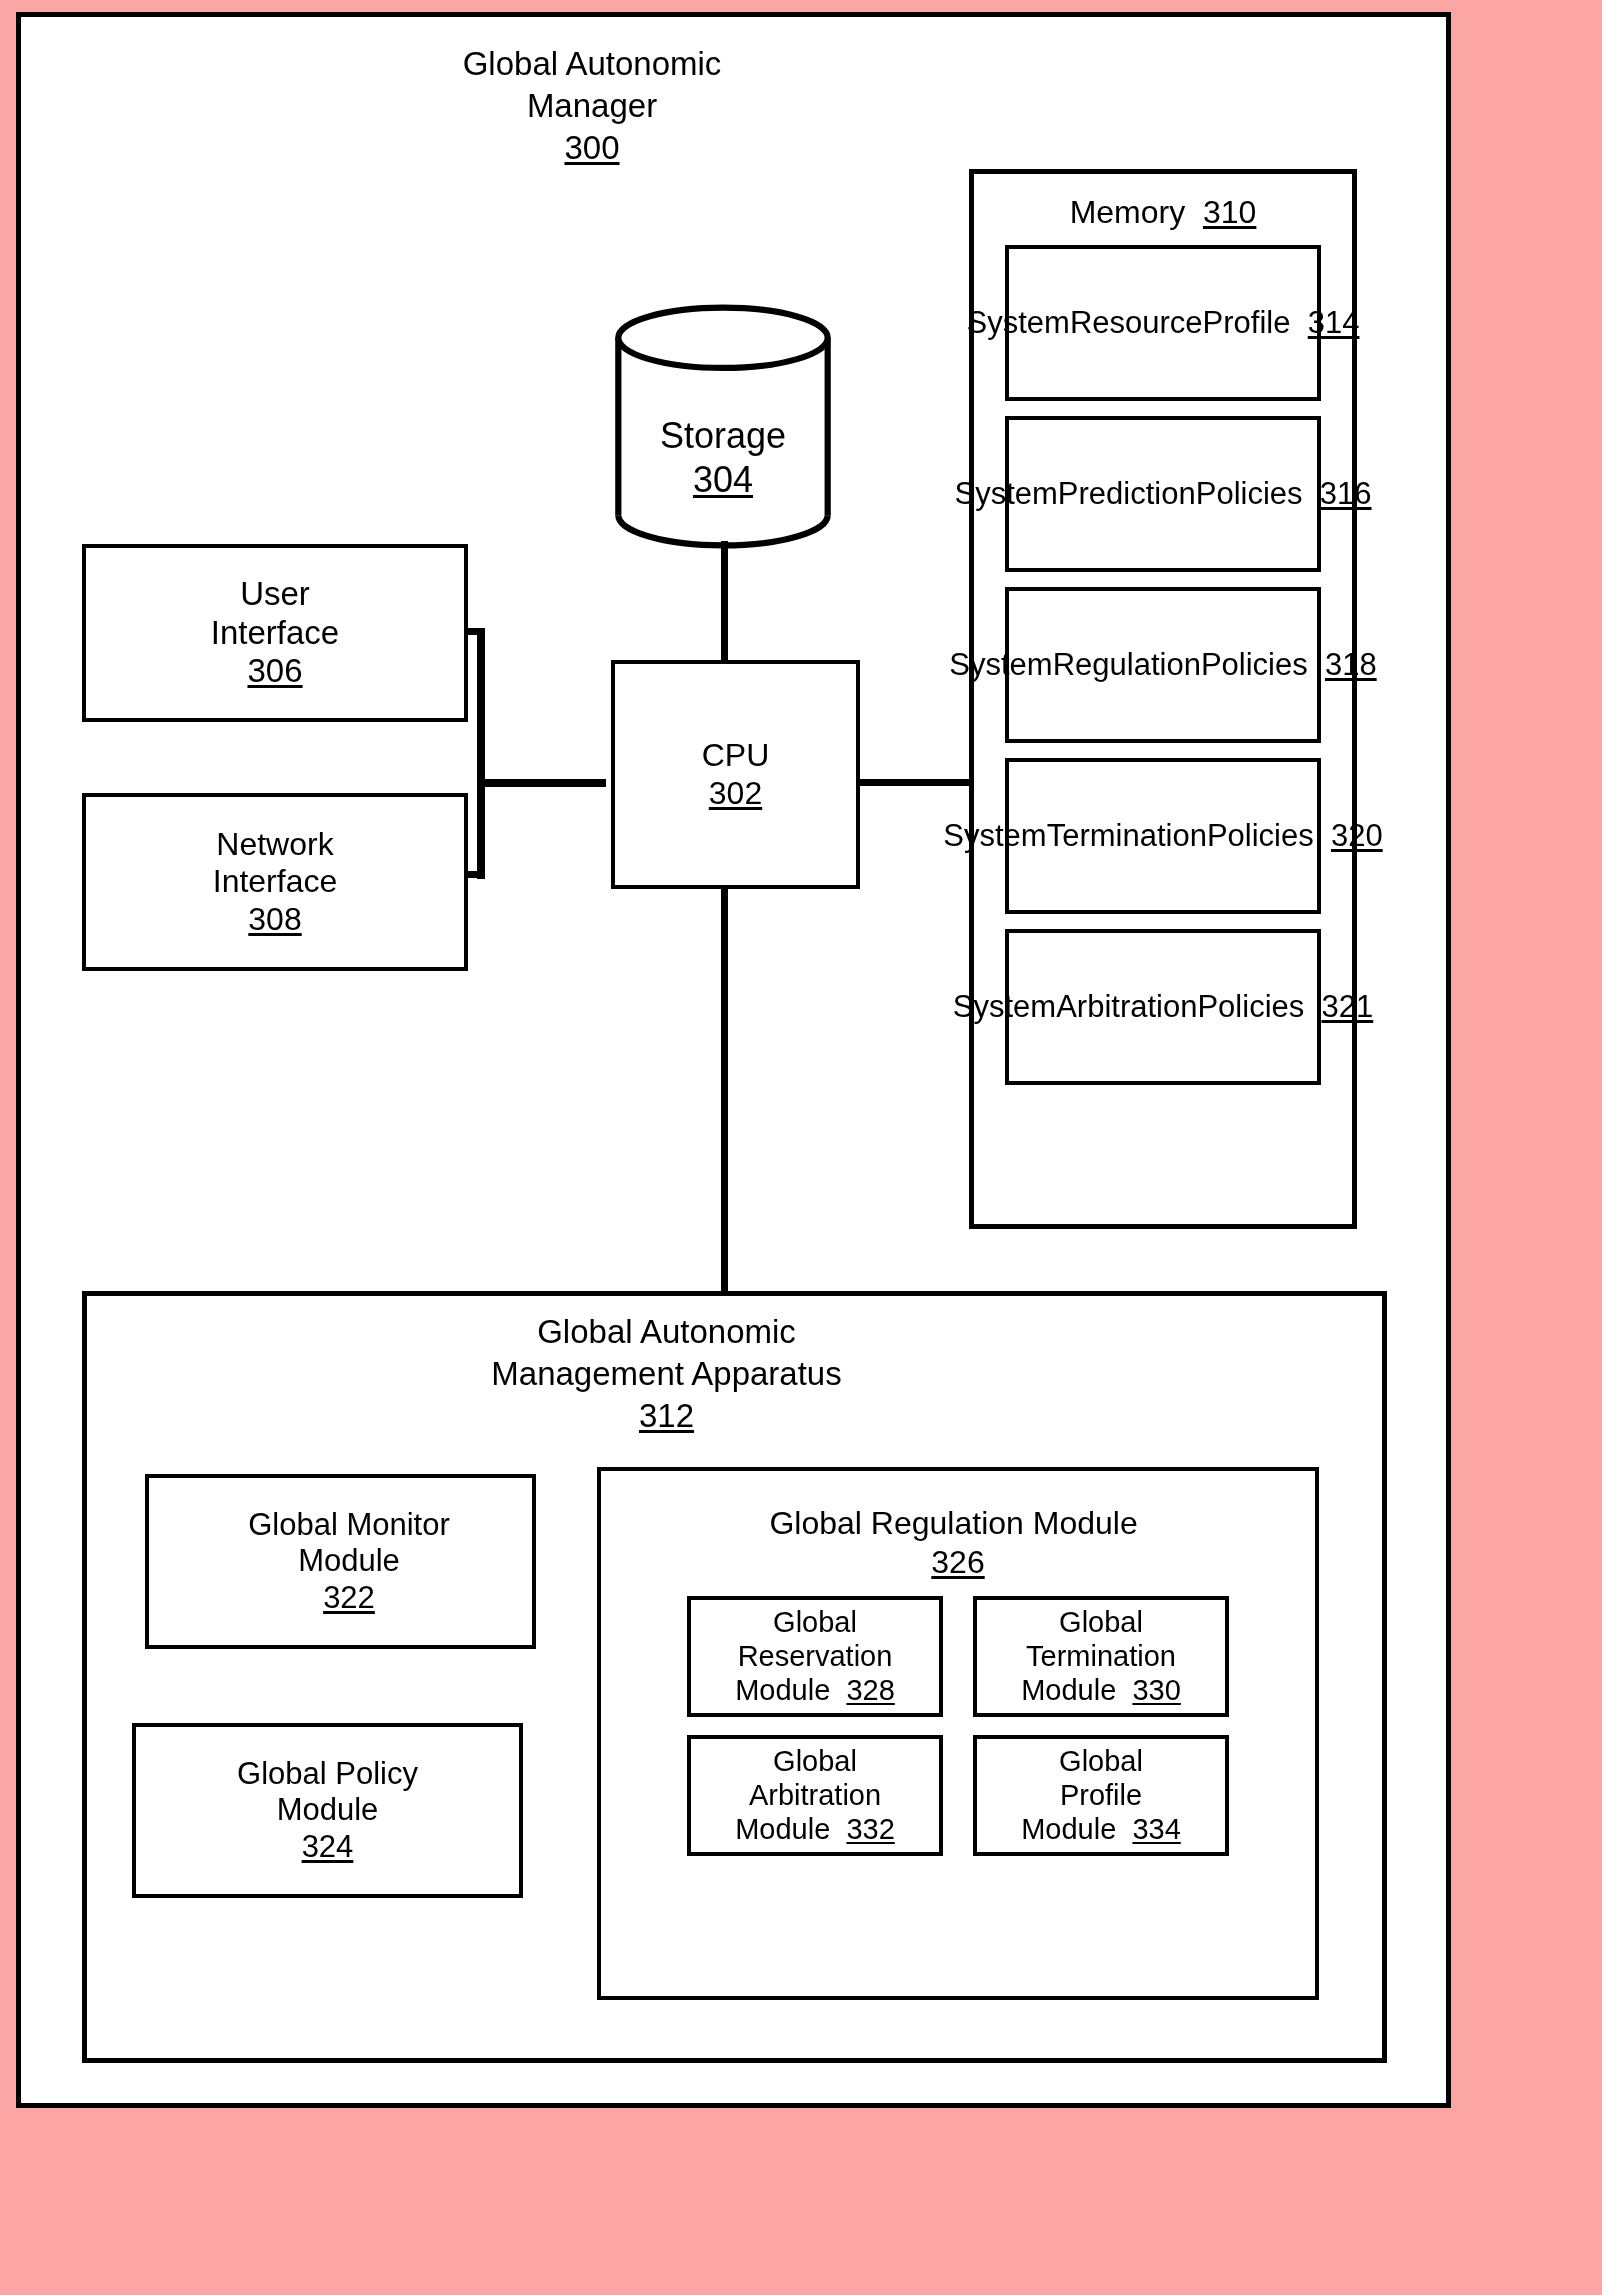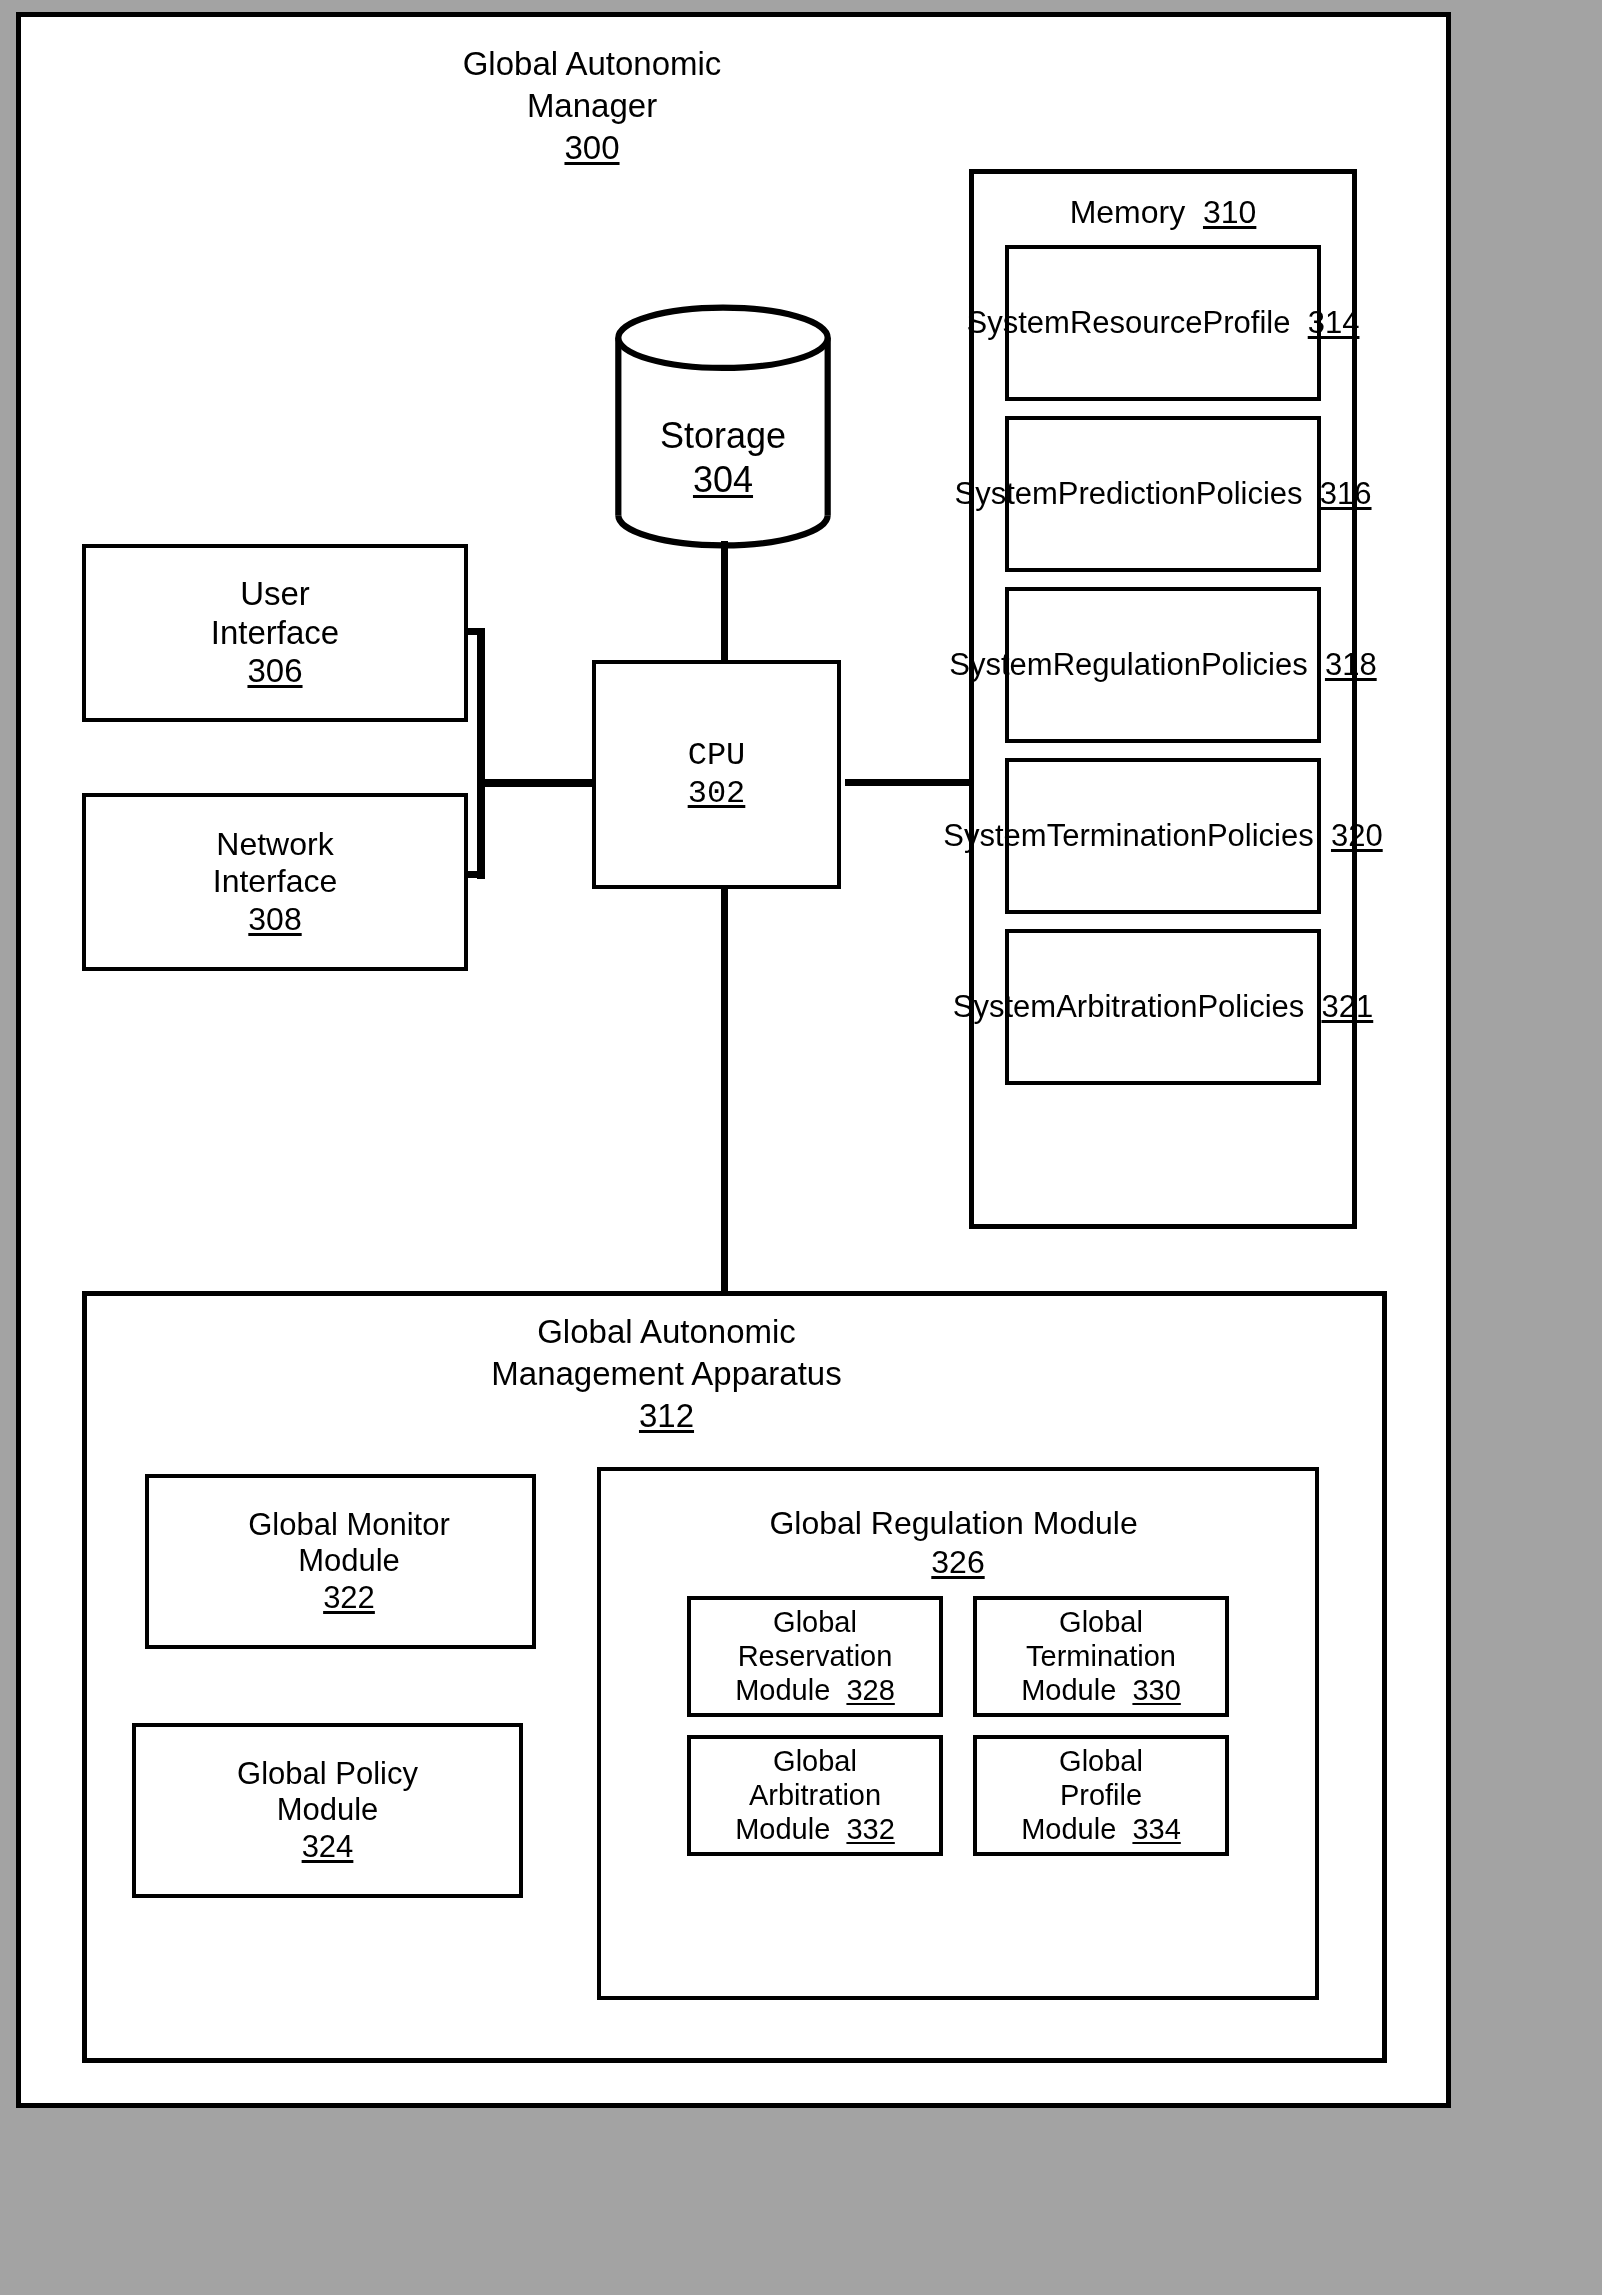--- a/index.html
+++ b/index.html
@@ -5,21 +5,21 @@
   html,body{margin:0;padding:0;background:#ffffff;}
   body{
     font-family:"Liberation Sans", sans-serif;
     color:#000000;
     -webkit-font-smoothing:antialiased;
   }
   #stage{
     position:relative;
     width:1602px;
     height:2295px;
-    background:#a3a3a3;
+    background:#fca5a5;
     overflow:hidden;
   }
 
   
   .box{
     position:absolute;
     box-sizing:border-box;
     border:4.4px solid #000;
     background:#ffffff;
     display:flex;
@@ -104,21 +104,21 @@
     justify-content:center;
     font-size:31px;
     line-height:1.18;
     margin-bottom:15px;
     background:#fff;
   }
 
   
   #ui-box{left:82px; top:544px; width:386px; height:178px; font-size:33px;}
   #net-box{left:82px; top:793px; width:386px; height:178px; font-size:32px;}
-  #cpu-box{left:592px; top:660px; width:249px; height:229px; font-size:32px;font-family:Liberation Mono, monospace;}
+  #cpu-box{left:611px; top:660px; width:249px; height:229px; font-size:32px;}
 
   
   #apparatus-box{
     left:82px; top:1291px;
     width:1305px; height:772px;
     border:5.3px solid #000;
     justify-content:flex-start;
     align-items:flex-start;
   }
   #monitor-box{left:145px; top:1474px; width:391px; height:175px; font-size:31px;padding-left:17px;}

